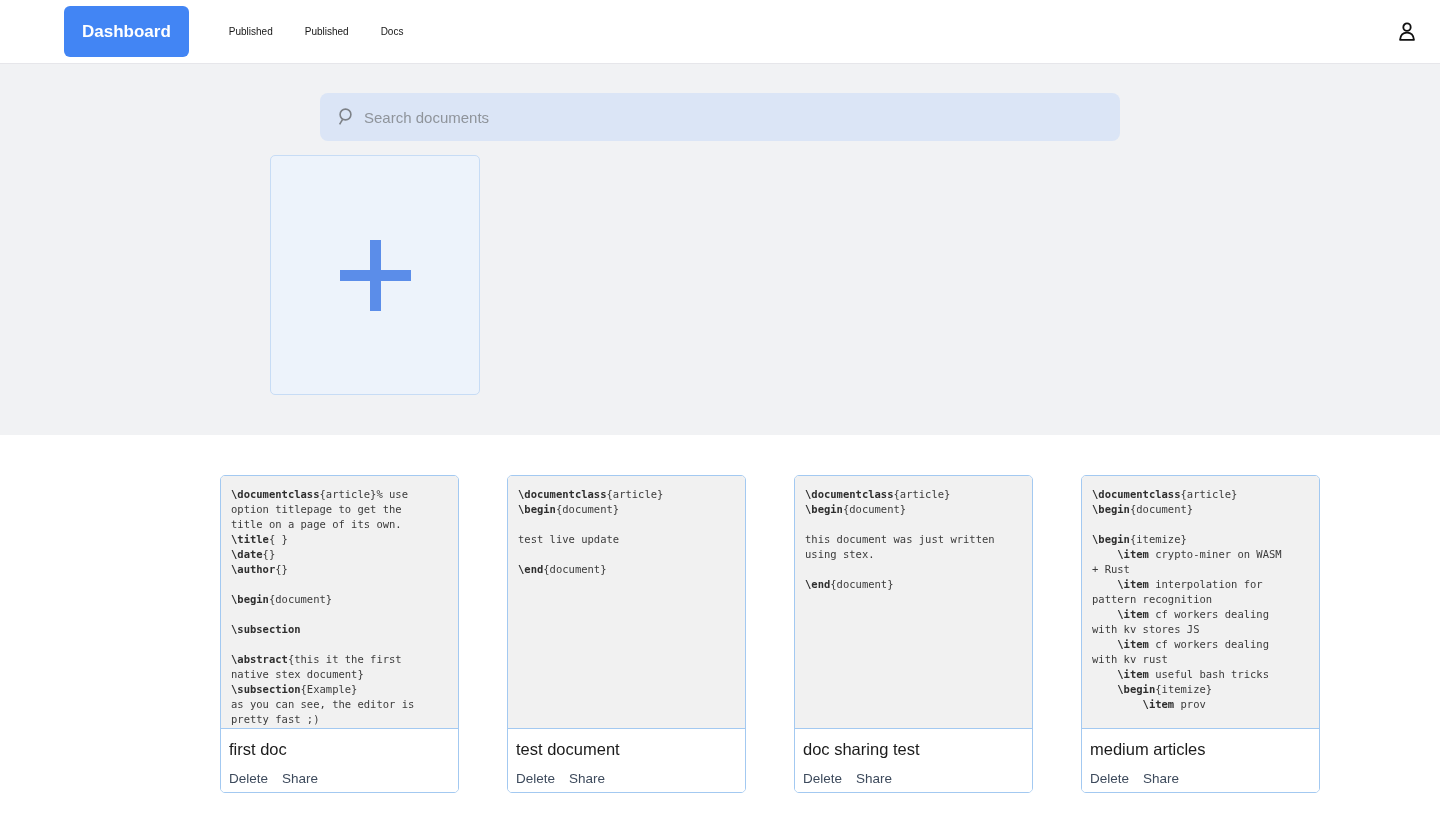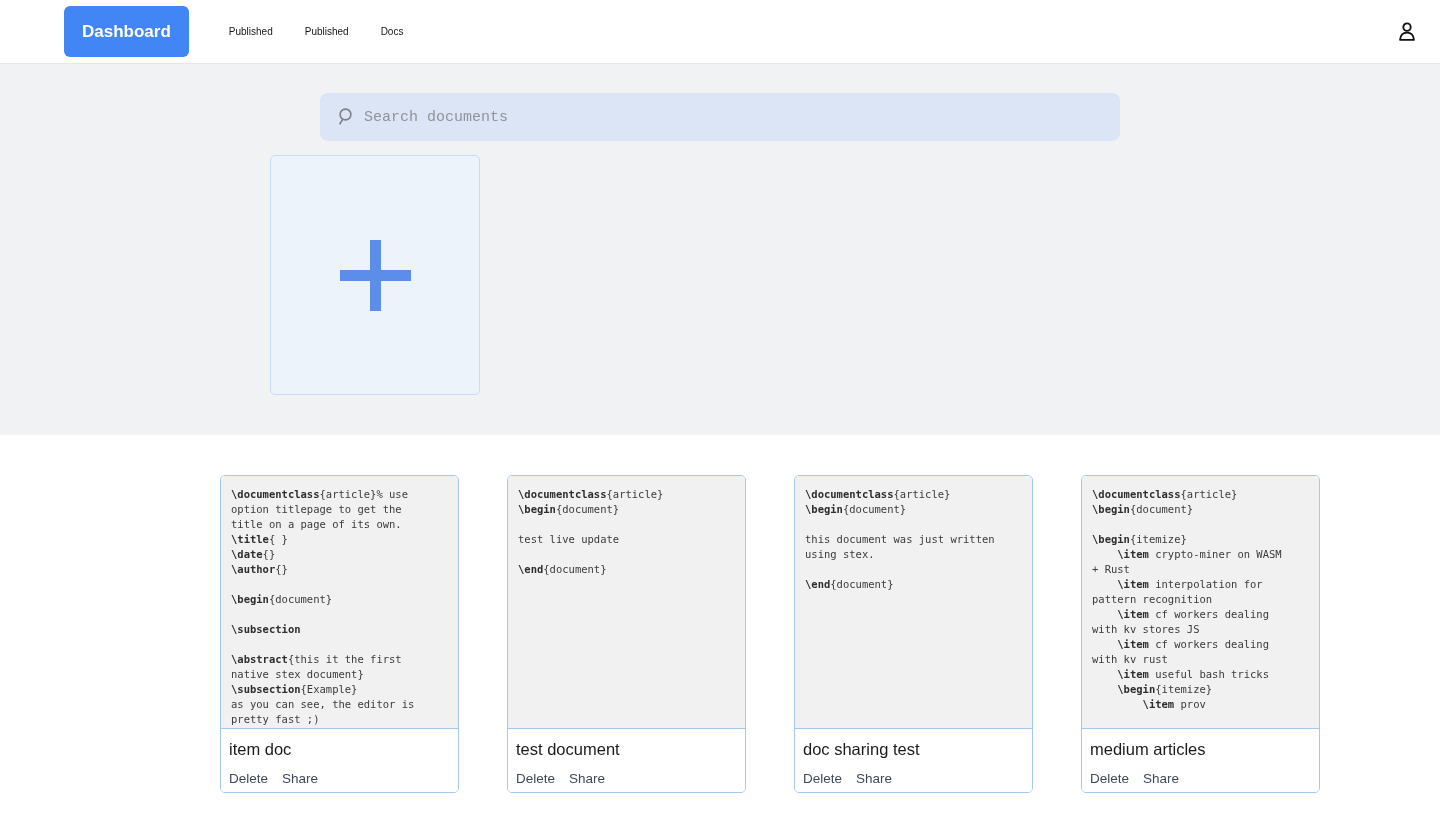--- a/index.html
+++ b/index.html
@@ -63,21 +63,21 @@
   }
   .search-icon { width: 22px; height: 22px; flex: 0 0 auto; display: flex; }
   .search-input {
     flex: 1;
     margin-left: 8px;
     background: transparent;
     border: none;
     outline: none;
     font-size: 15px;
     color: #3a3f45;
-    font-family: Liberation Mono, monospace;
+    font-family: Liberation Sans, sans-serif;
   }
   .search-input::placeholder { color: #8f949b; opacity: 1; }
 
   .new-doc-card {
     position: relative;
     top: 43px;              
     margin-left: 270px;
     width: 210px;
     height: 240px;
     background: #edf3fb;
@@ -196,21 +196,21 @@
 <strong>\begin</strong>{document}
 
 <strong>\subsection</strong>
 
 <strong>\abstract</strong>{this it the first
 native stex document}
 <strong>\subsection</strong>{Example}
 as you can see, the editor is
 pretty fast ;)</div>
         <div class="doc-footer">
-          <div class="doc-title">item doc</div>
+          <div class="doc-title">first doc</div>
           <div class="doc-actions">
             <a class="doc-action">Delete</a>
             <a class="doc-action">Share</a>
           </div>
         </div>
       </div>
       <div class="doc-card">
         <div class="code-preview"><strong>\documentclass</strong>{article}
 <strong>\begin</strong>{document}
 

